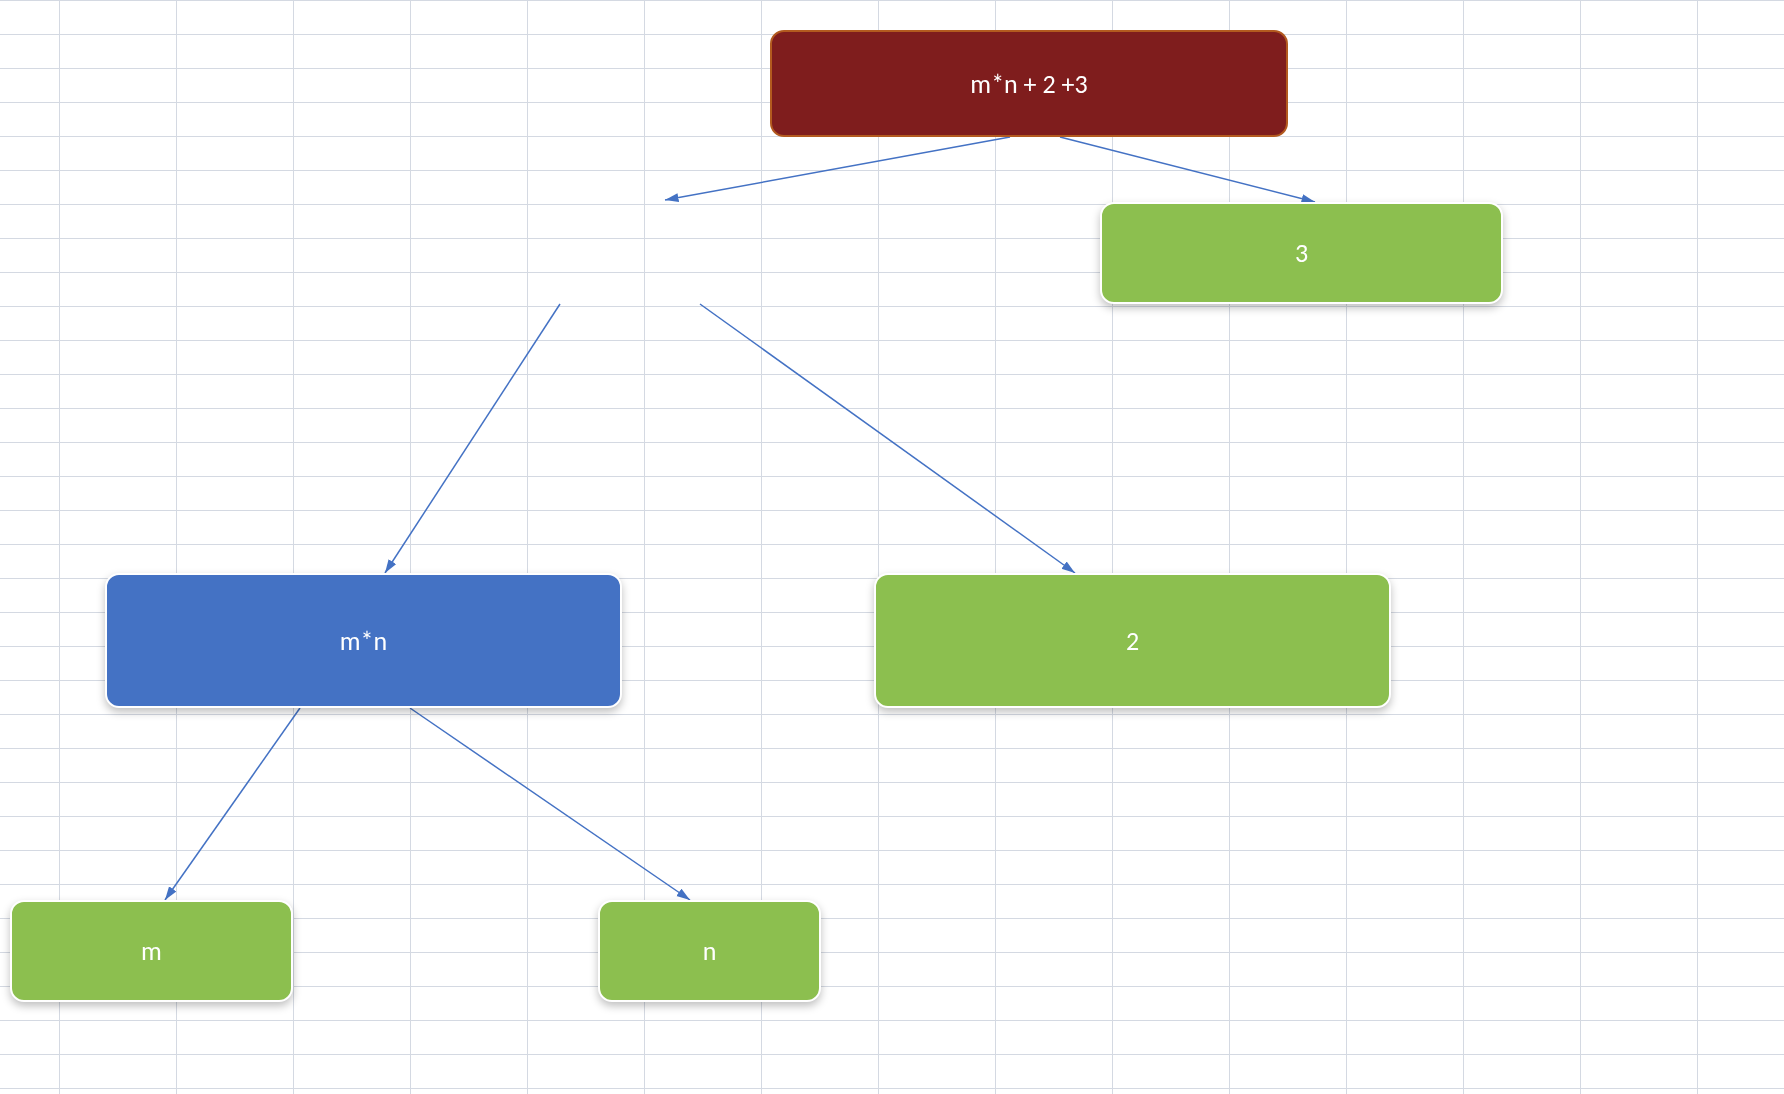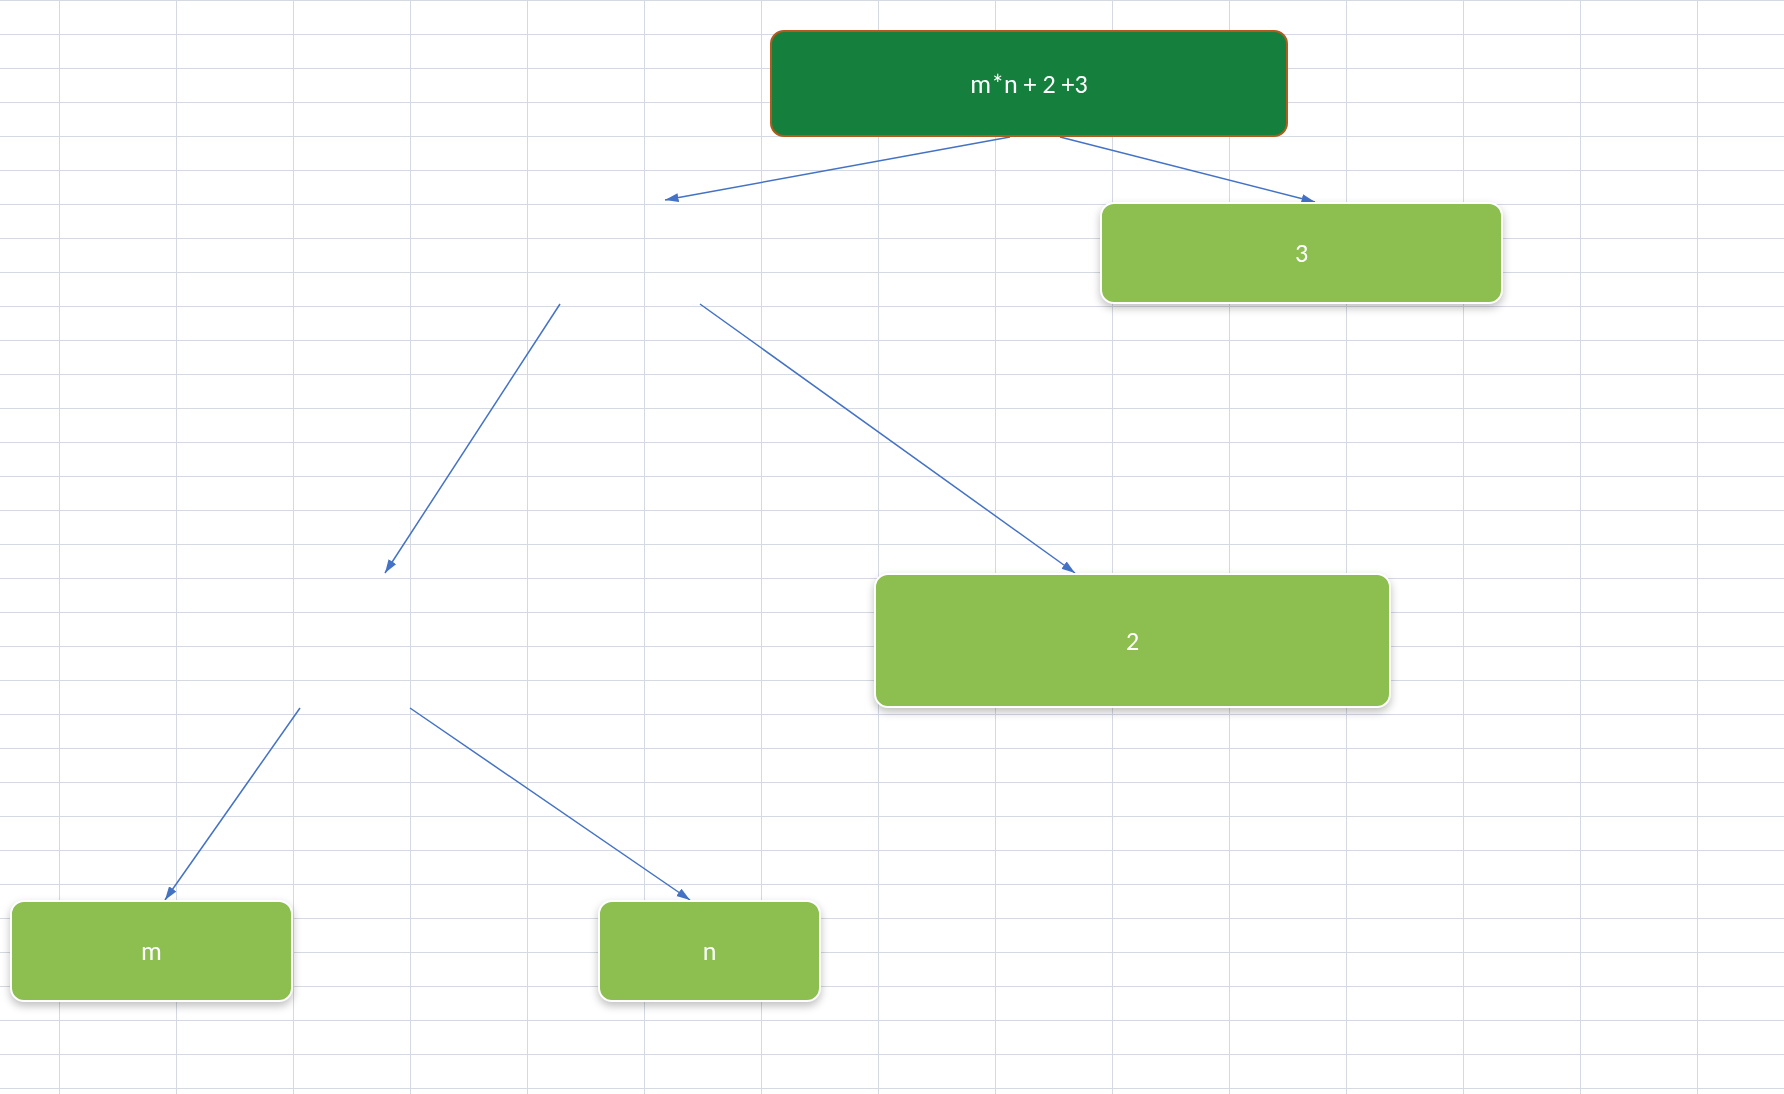--- a/index.html
+++ b/index.html
@@ -32,21 +32,21 @@
     align-items: center;
     justify-content: center;
     border-radius: 14px;
     color: #ffffff;
     font-size: 26px;
     box-sizing: border-box;
     text-align: center;
     padding: 4px 8px;
   }
   .node.orange {
-    background: #15803d;
+    background: #7f1d1d;
     border: 2px solid #b35a1f;
   }
   .node.blue {
     background: #4472c4;
     border: 2px solid #ffffff;
     box-shadow: 0 4px 8px rgba(0,0,0,0.25);
   }
   .node.green {
     background: #8cbf4f;
     border: 2px solid #ffffff;
@@ -89,20 +89,23 @@
 
   <div class="node orange" style="left:770px; top:30px; width:518px; height:107px;">
     <span>m*n + 2 +3</span>
   </div>
 
 
   <div class="node green" style="left:1100px; top:202px; width:403px; height:102px;">
     <span>3</span>
   </div>
 
+  <div class="node blue" style="left:105px; top:573px; width:517px; height:135px;">
+    <span>m*n</span>
+  </div>
 
   <div class="node green" style="left:874px; top:573px; width:517px; height:135px;">
     <span>2</span>
   </div>
 
   <div class="node green" style="left:10px; top:900px; width:283px; height:102px;">
     <span>m</span>
   </div>
 
   <div class="node green" style="left:598px; top:900px; width:223px; height:102px;">

